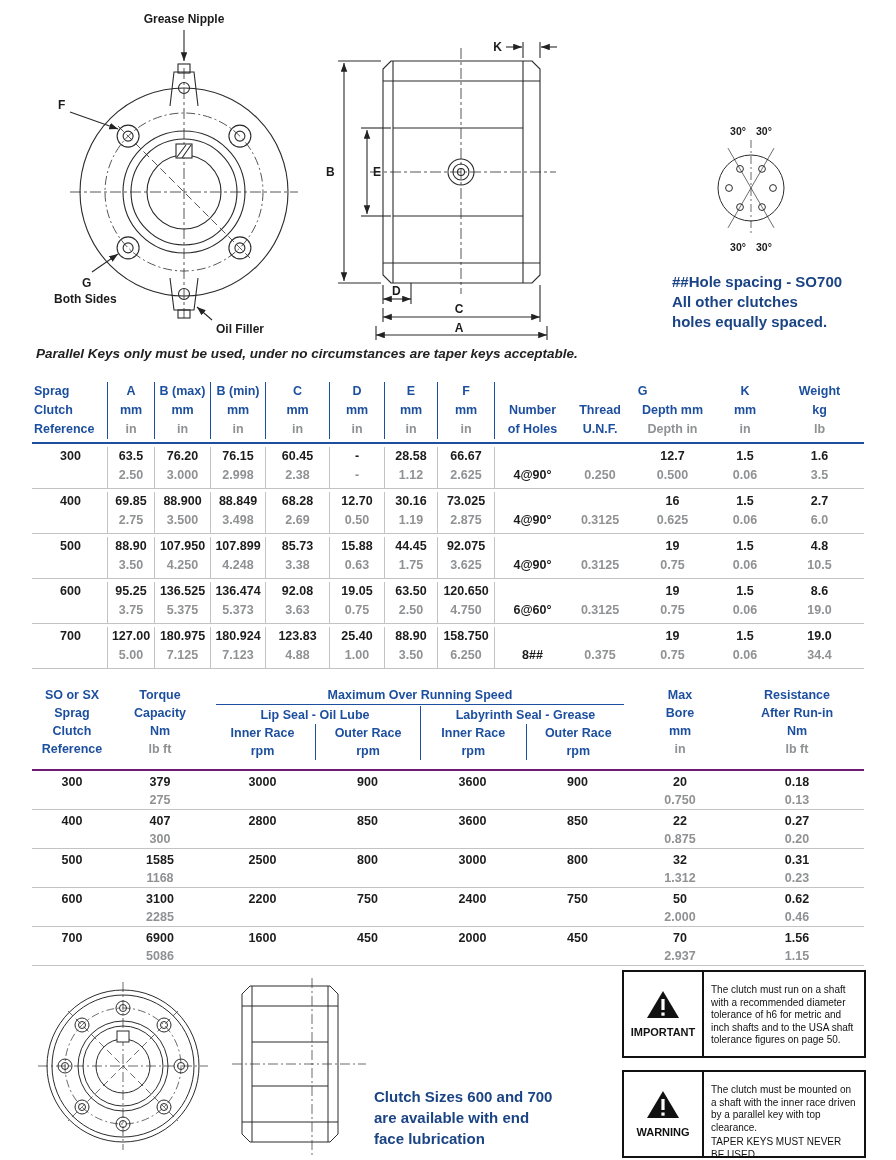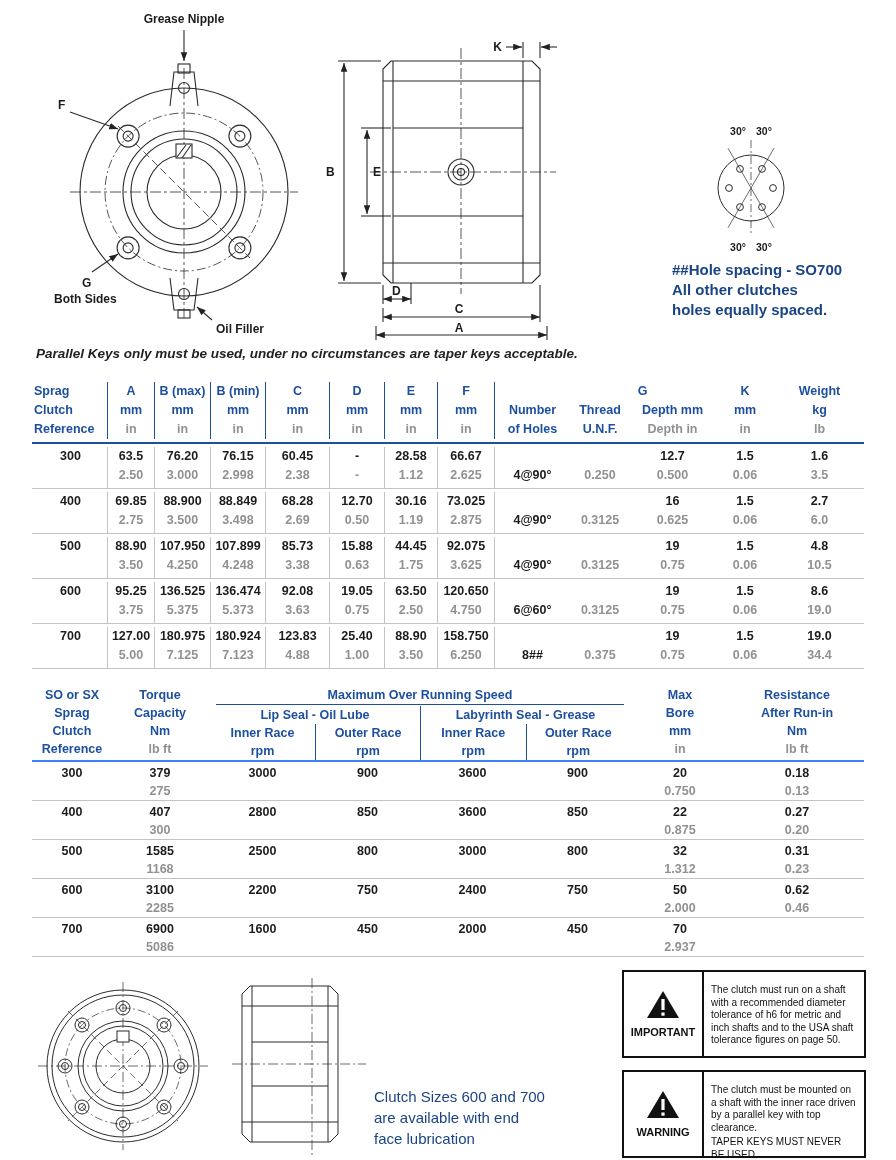--- a/index.html
+++ b/index.html
@@ -4,21 +4,21 @@
 <style>
   *{margin:0;padding:0;box-sizing:border-box}
   html,body{width:896px;height:1160px;background:#fff;font-family:"Liberation Sans",sans-serif}
   .page{position:relative;width:896px;height:1160px;background:#fff;overflow:hidden}
   .abs{position:absolute}
   svg{overflow:visible;display:block}
 
   
   .hole-note{font-size:15px;font-weight:bold;color:#1b4484;line-height:20px}
   .keysnote{font-size:13.5px;font-weight:bold;font-style:italic;color:#222;width:560px}
-  .bottom-caption{font-size:15px;font-weight:normal;color:#1b4484;line-height:21px}
+  .bottom-caption{font-size:15px;font-weight:bold;color:#1b4484;line-height:21px}
 
   
   .t1{position:absolute;left:32px;top:376px;width:832px}
   .t1h{display:flex;border-bottom:2px solid #1d4f9f;padding:6px 0 3px 0}
   .hc{display:flex;flex-direction:column;text-align:center;font-weight:bold;color:#1d4f9f;font-size:12.5px;line-height:19px}
   .hc span{display:block}
   .u2{color:#8f9193}
   .al{text-align:left;padding-left:2px}
   .vr{border-right:1px solid #1d4f9f}
   .t1r .vr{border-right-color:#c3c3c3}
@@ -29,21 +29,21 @@
   .t1r{display:flex;border-bottom:1px solid #c3c3c3;min-height:45px;padding-top:3px}
   .dc{display:flex;flex-direction:column;text-align:center;font-size:12.5px;line-height:19px;font-weight:bold}
   .mm{color:#1c1c1c}
   .in2{color:#8f9193}
   .w-ref{width:76px}.w-a{width:47px}.w-bmax{width:56px}.w-bmin{width:55px}.w-c{width:64px}
   .w-d{width:55px}.w-e{width:53px}.w-f{width:57px}.w-holes{width:75px}
   .w-thread{width:60px}.w-depth{width:85px}.w-k{width:60px}.w-wt{width:89px}
 
   
   .t2{position:absolute;left:32px;top:686px;width:832px}
-  .t2h{display:flex;border-bottom:2px solid #3b82f6;padding-bottom:0}
+  .t2h{display:flex;border-bottom:2px solid #701a75;padding-bottom:9px}
   .hc2{display:flex;flex-direction:column;text-align:center;font-weight:bold;color:#1d4f9f;font-size:12.5px;line-height:18px}
   .hc2 span{display:block}
   .speed{width:420px;display:flex;flex-direction:column}
   .speedtitle{text-align:center;color:#1d4f9f;font-weight:bold;font-size:12.5px;line-height:18px;border-bottom:1.5px solid #1d4f9f;margin:0 6px 1px 6px}
   .subrow{display:flex;flex:1}
   .subgroup{width:210px;display:flex;flex-direction:column}
   .subtitle{text-align:center;color:#1d4f9f;font-weight:bold;font-size:12.5px;line-height:18px}
   .subcols{display:flex}
   .w2half{width:105px}
   .bl{border-left:1px solid #1d4f9f}
@@ -172,21 +172,21 @@
         <circle cx="52" cy="83.1" r="3.4"></circle>
     </g>
     <g font-family="Liberation Sans, sans-serif" font-size="10.5" font-weight="bold" fill="#1c1c1c">
       <text x="58" y="11" text-anchor="end">30°</text>
       <text x="68" y="11">30°</text>
       <text x="58" y="127" text-anchor="end">30°</text>
       <text x="68" y="127">30°</text>
     </g>
   </svg>
 
-  <div class="hole-note abs" style="left:672px;top:260px">
+  <div class="hole-note abs" style="left:672px;top:272px">
     <div>##Hole spacing - SO700</div>
     <div>All other clutches</div>
     <div>holes equally spaced.</div>
   </div>
 
   <div class="keysnote abs" style="left:36px;top:346px">Parallel Keys only must be used, under no circumstances are taper keys acceptable.</div>
 
   <div class="t1">
     <div class="t1h">
       <div class="hc w-ref al vr">
@@ -715,20 +715,24 @@
         </div>
         <div class="dc2 w2half">
           <span class="mm">2000</span>
         </div>
         <div class="dc2 w2half">
           <span class="mm">450</span>
         </div>
         <div class="dc2 w2-bore">
           <span class="mm">70</span>
           <span class="in2">2.937</span>
+        </div>
+        <div class="dc2 w2-res">
+          <span class="mm">1.56</span>
+          <span class="in2">1.15</span>
         </div>
       </div>
 
   </div>
 
   <svg class="abs" style="left:28px;top:972px" width="190" height="188" viewBox="0 0 190 188">
     <g stroke="#2b2b2b" fill="none" stroke-width="1">
       <line x1="10" y1="94" x2="180" y2="94" stroke-dasharray="10 3 2 3" stroke-width="0.7"></line>
       <line x1="95" y1="10" x2="95" y2="178" stroke-dasharray="10 3 2 3" stroke-width="0.7"></line>
       <line x1="40" y1="39" x2="150" y2="149" stroke-dasharray="7 4" stroke-width="0.7"></line>

